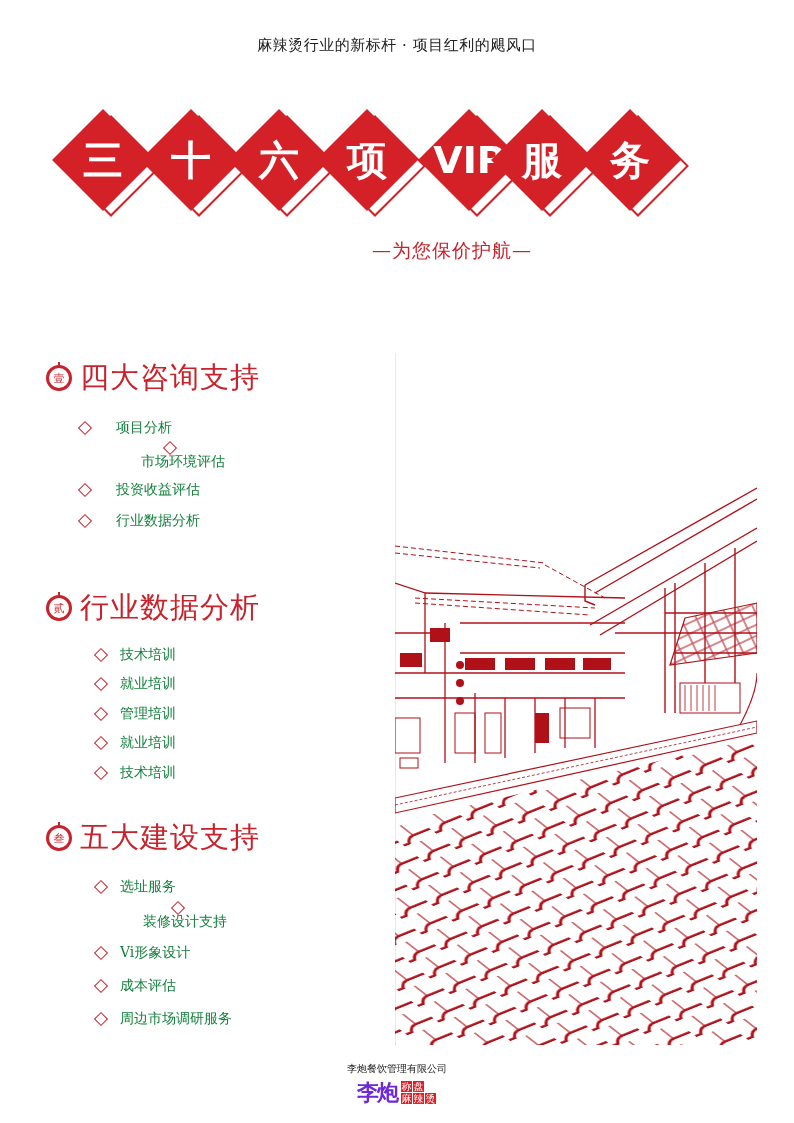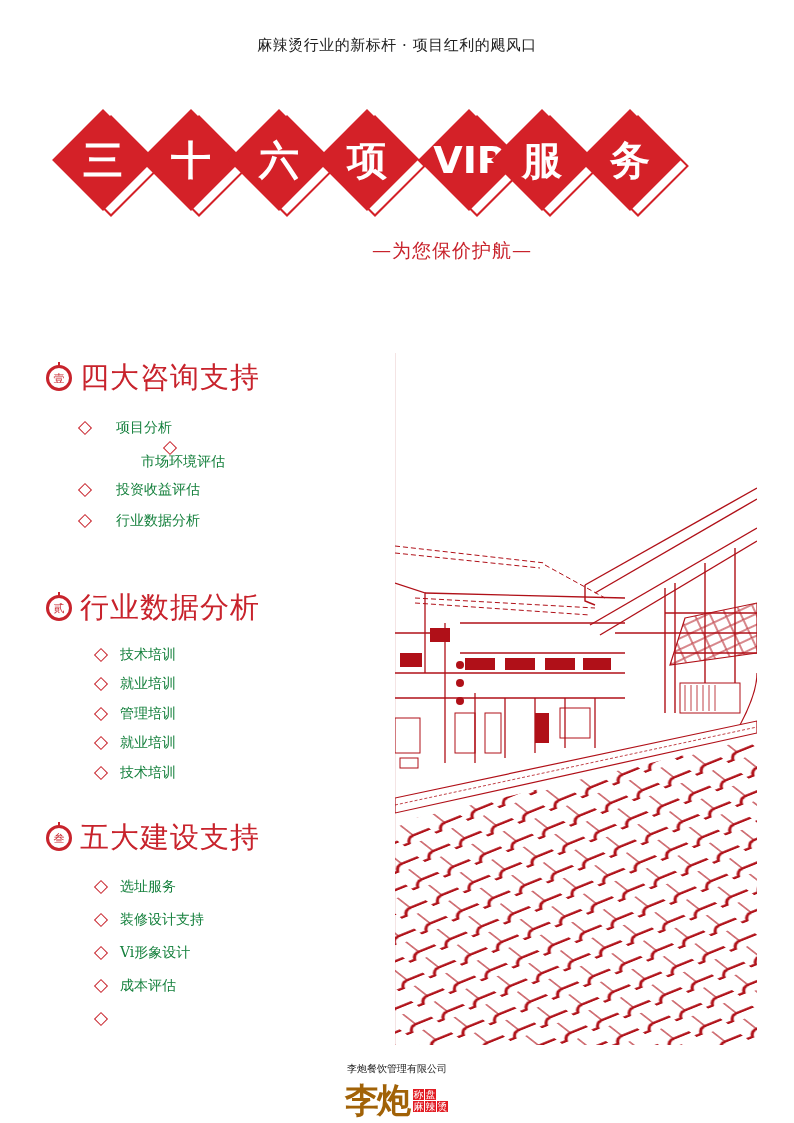--- a/index.html
+++ b/index.html
@@ -29,21 +29,21 @@
   .sec-title { font-size: 29px; color: #c8232c; margin-left: 8px; letter-spacing: 1px; }
   .items { list-style: none; margin: 0; padding: 0; }
   .item { display: flex; align-items: center; font-size: 14px; color: #15803d; }
   .item .dmark { width: 10px; height: 10px; border: 1.6px solid #c8232c; transform: rotate(45deg);
                  box-sizing: border-box; }
   .illus { position: absolute; left: 395px; top: 353px; width: 362px; height: 692px; overflow: hidden; }
   .footer { position: absolute; top: 1062px; left: 0; width: 794px; text-align: center; }
   .footer .company { font-size: 10px; color: #222; }
   .logo { display: inline-flex; align-items: center; margin-top: 2px; }
   .logo .brand { font-family: "DejaVu Sans", "Liberation Sans", sans-serif; font-weight: bold;
-                 font-size: 34px; color: #a16207; letter-spacing: -2px; }
+                 font-size: 22px; color: #6d28d9; letter-spacing: -2px; }
   .logo .stamp { display: grid; grid-template-columns: repeat(3, 12px); grid-auto-rows: 12px;
                  margin-left: 4px; }
   .logo .stamp span { background: #e21c23; color: #fff; font-size: 10px; line-height: 12px;
                       text-align: center; margin: 0 1px 1px 0; }
 </style>
 </head>
 <body>
 
 <div class="tagline">麻辣烫行业的新标杆 · 项目红利的飓风口</div>
 
@@ -144,34 +144,35 @@
 <div class="section" style="top:818px;">
   <div class="sec-head">
     <div class="badge">叁</div>
     <div class="sec-title">五大建设支持</div>
   </div>
   <ul class="items" style="margin-top:12px; margin-left:50px;">
     <li class="item" style="height:33px;">
         <span class="dmark"></span>
         <span style="margin-left:14px;">选址服务</span>
       </li>
-    <li class="item" style="height:33px;">
+    <li class="item" style="height:33px;flex-direction:column;">
         <span class="dmark"></span>
         <span style="margin-left:14px;">装修设计支持</span>
       </li>
     <li class="item" style="height:33px;">
         <span class="dmark"></span>
         <span style="margin-left:14px;">Vi形象设计</span>
       </li>
     <li class="item" style="height:33px;">
         <span class="dmark"></span>
         <span style="margin-left:14px;">成本评估</span>
       </li>
     <li class="item" style="height:33px;">
         <span class="dmark"></span>
+        <span style="margin-left:14px;">周边市场调研服务</span>
       </li>
   </ul>
 </div>
 
 <div class="illus">
   <svg width="362" height="692" viewBox="0 0 362 692" xmlns="http://www.w3.org/2000/svg">
     <defs>
       <pattern id="tiles" width="34" height="22" patternUnits="userSpaceOnUse" patternTransform="rotate(-22) skewX(30)">
         <path d="M0 20 L6 20 Q10 14 16 14 L34 14" fill="none" stroke="#b01018" stroke-width="2.4"></path>
         <path d="M16 14 L16 0" fill="none" stroke="#b01018" stroke-width="1.2"></path>

